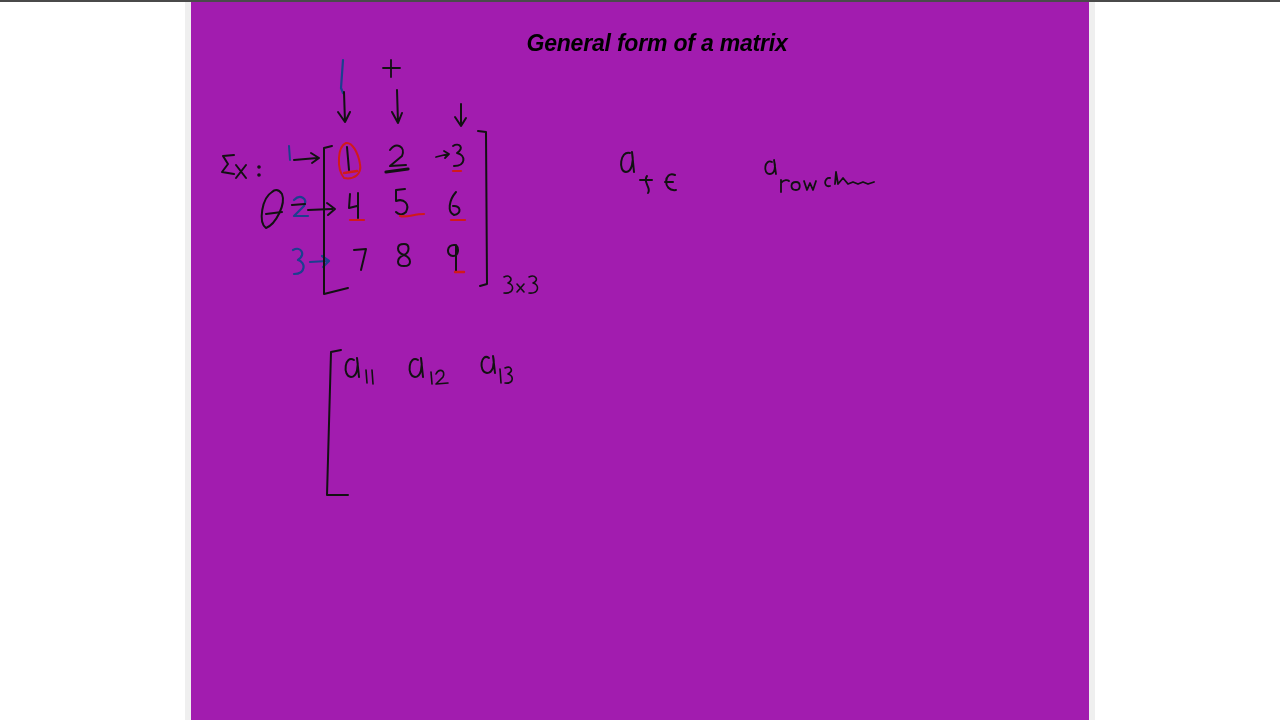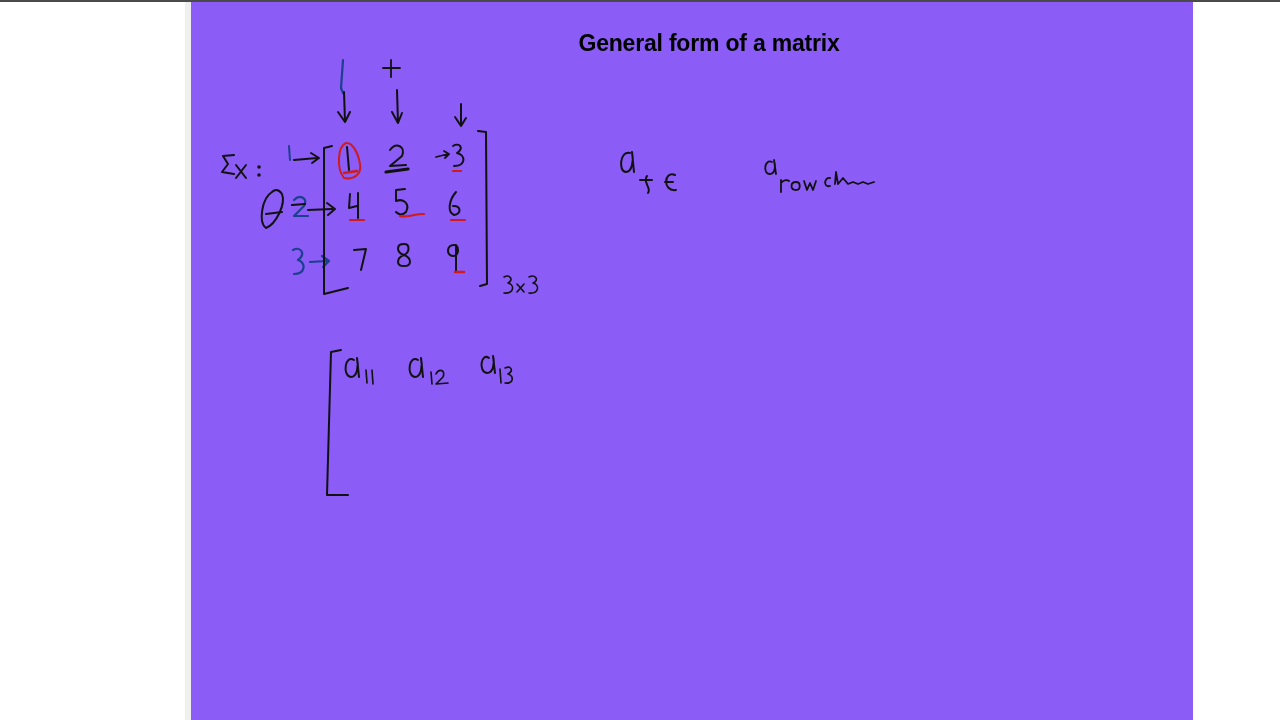--- a/index.html
+++ b/index.html
@@ -5,21 +5,21 @@
   html, body { margin: 0; padding: 0; }
   body {
     width: 1280px; height: 720px; overflow: hidden;
     background: #ffffff; position: relative;
     font-family: "Liberation Sans", sans-serif;
   }
   .top-rule { position: absolute; left: 0; top: 0; width: 1280px; height: 2px; background: #4a4a4a; }
   .side-strip { position: absolute; top: 2px; width: 6px; height: 718px; background: #efefef; }
   .side-strip.left { left: 185px; }
   .side-strip.right { left: 1089px; }
-  .page { position: absolute; left: 191px; top: 2px; width: 1002px; height: 718px; background: #8b5cf6; }
+  .page { position: absolute; left: 191px; top: 2px; width: 898px; height: 718px; background: #a21caf; font-style: italic; }
   .title {
     position: absolute; left: 0; top: 28px; width: 100%;
     text-align: center; padding-left: 34px; box-sizing: border-box;
     font-family: "Liberation Sans", sans-serif; font-weight: bold;
     font-size: 23px; color: #000; letter-spacing: -0.2px;
   }
   svg.ink { position: absolute; left: 0; top: 0; width: 1280px; height: 720px; pointer-events: none; }
 </style>
 </head>
 <body>

